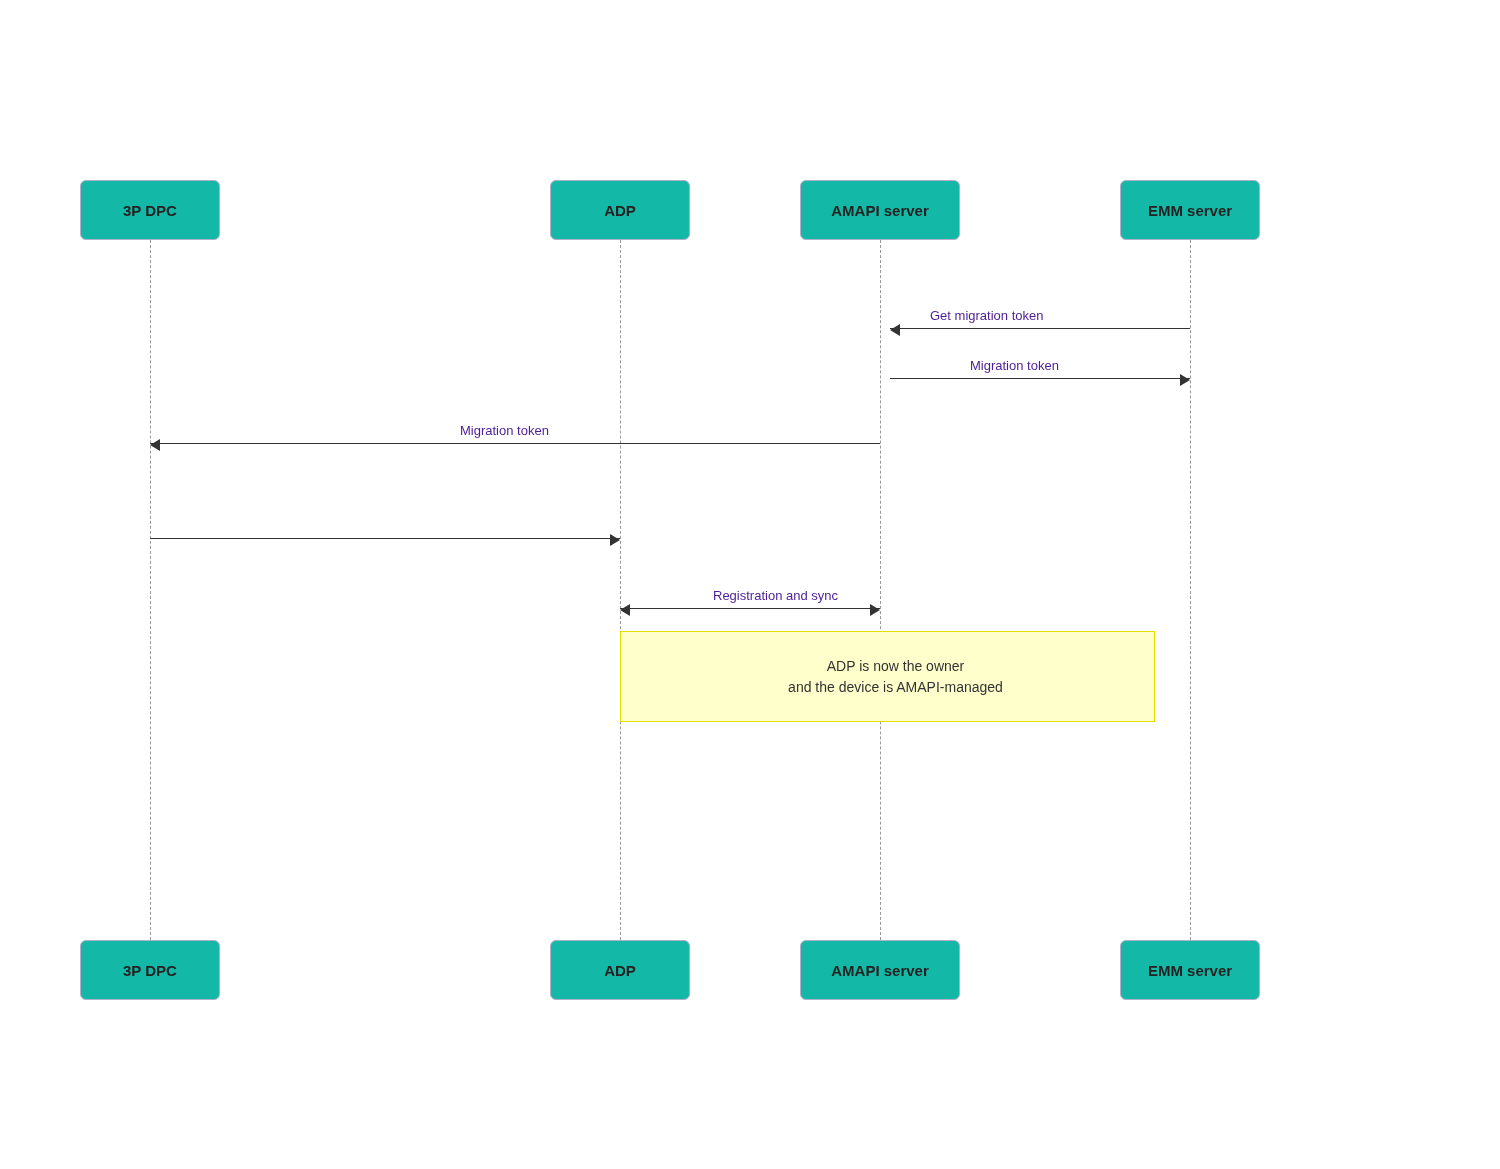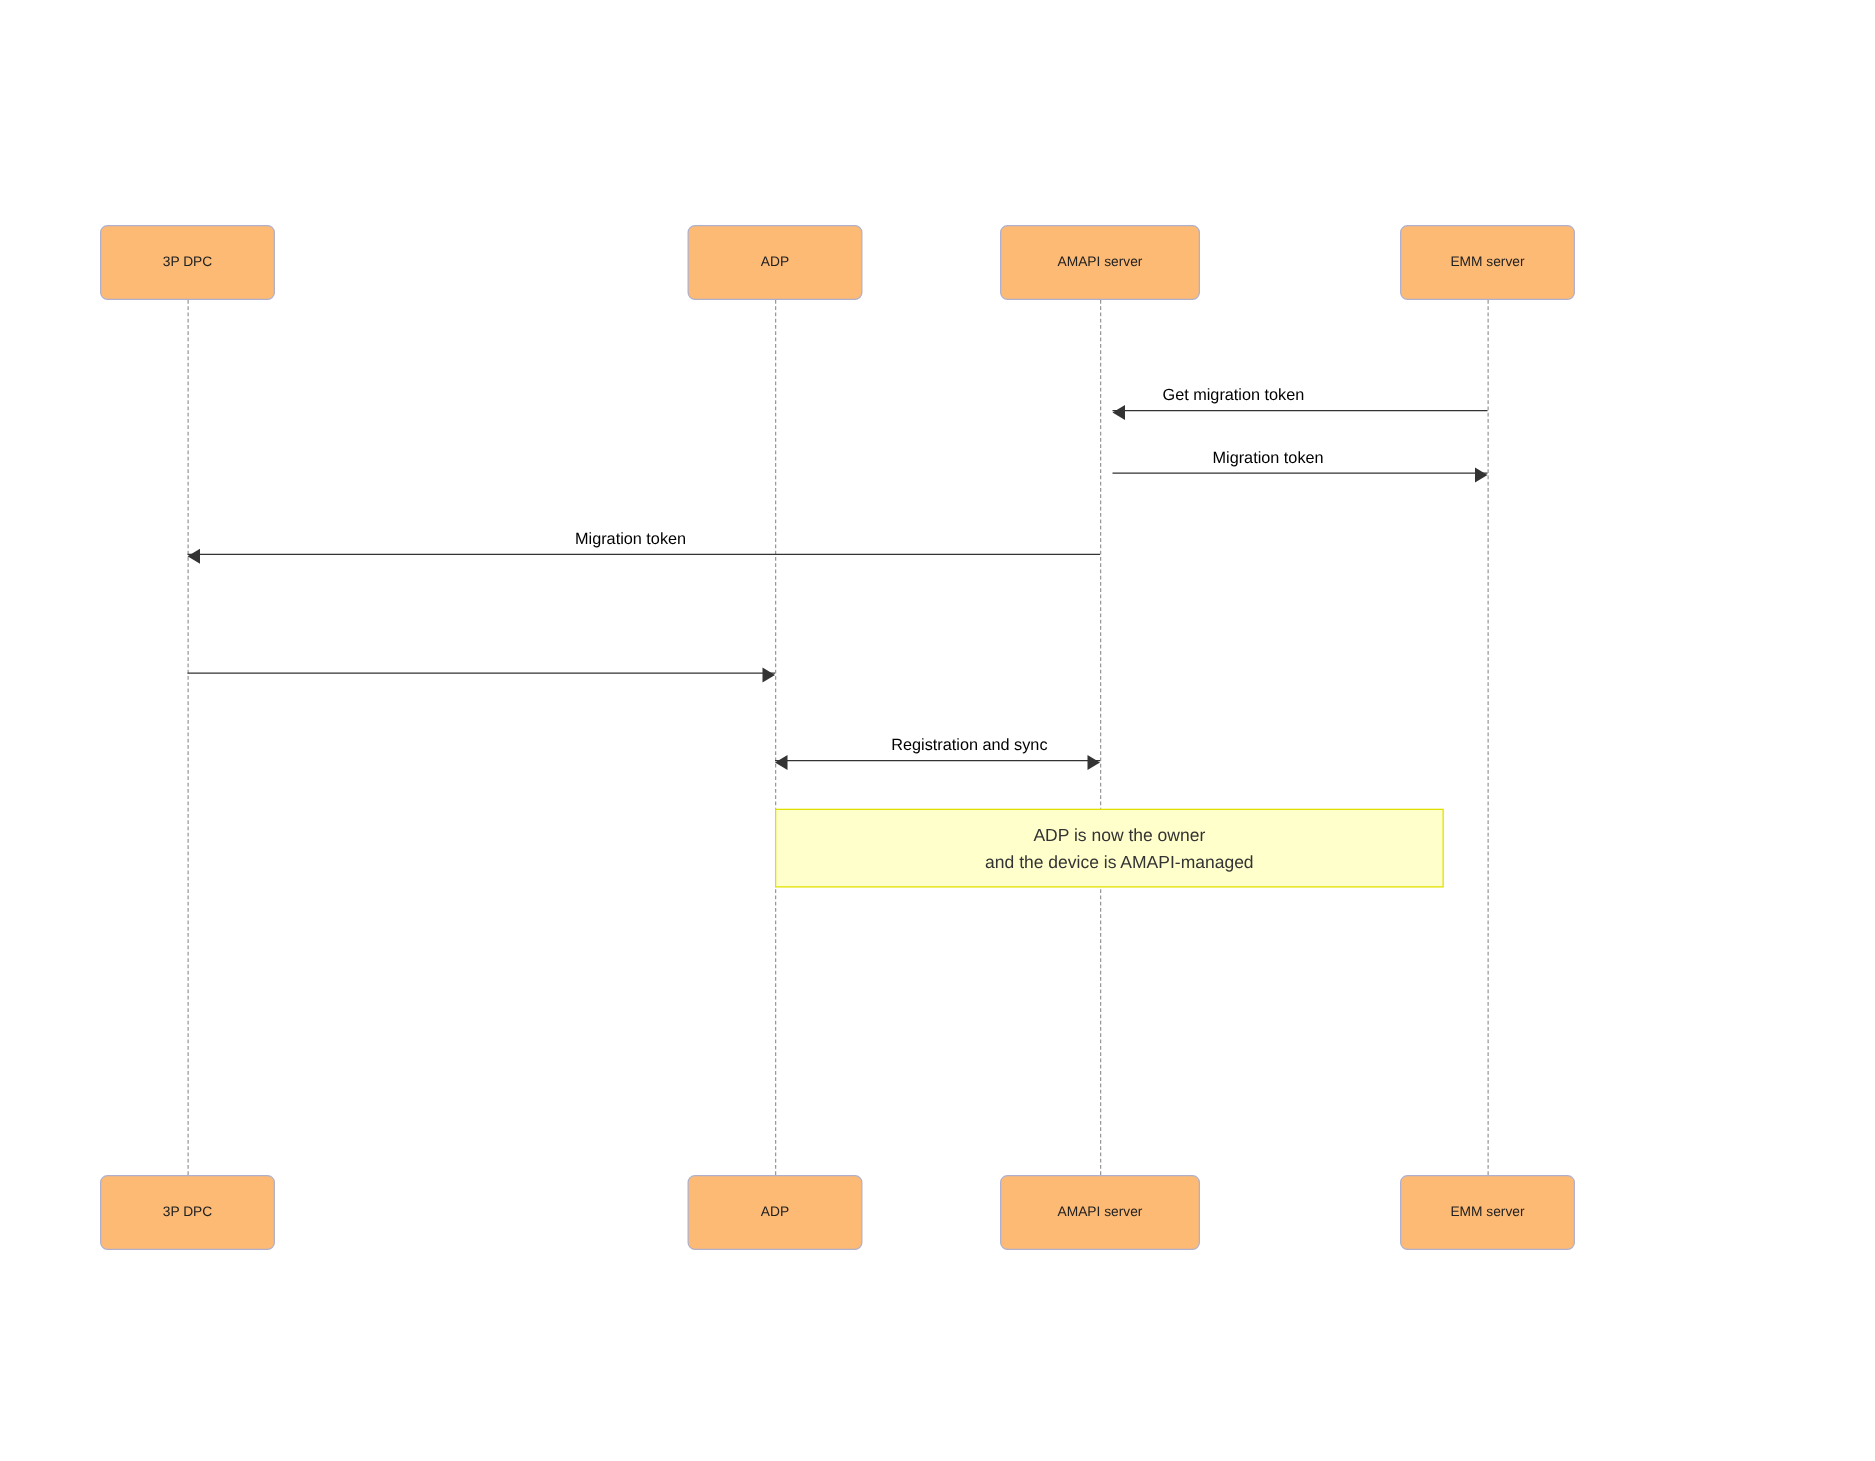--- a/index.html
+++ b/index.html
@@ -16,28 +16,28 @@
       position: absolute;
       top: 180px;
       left: 30px;
       width: 1440px;
       height: 820px;
     }
 
     
     .actor-box {
       position: absolute;
-      background: #fdba74;
+      background: #14b8a6;
       border: 1px solid #b0b0cc;
       border-radius: 6px;
       display: flex;
       align-items: center;
       justify-content: center;
-      font-size: 11px;
-      font-weight: 400;
+      font-size: 15px;
+      font-weight: 700;
       color: #222;
       width: 140px;
       height: 60px;
     }
 
     
     .lifeline {
       position: absolute;
       border-left: 1.5px dashed #999;
       top: 60px;
@@ -47,21 +47,21 @@
     
     .arrow-line {
       position: absolute;
       height: 0;
       border-top: 1.5px solid #333;
     }
 
     .arrow-label {
       position: absolute;
       font-size: 13px;
-      color: #000000;
+      color: #4c1d95;
       white-space: nowrap;
     }
 
     
     .arrowhead-left {
       position: absolute;
       width: 0;
       height: 0;
       border-top: 6px solid transparent;
       border-bottom: 6px solid transparent;
@@ -153,21 +153,21 @@
   <div style="position:absolute; top:428px; left:590px; width:260px; height:2px;">
     <div class="arrow-line" style="position:relative; width:100%; border-top:1.5px solid #333;">
       <div class="arrowhead-left" style="position:absolute; left:0; top:-5px;"></div>
       <div class="arrowhead-right" style="position:absolute; right:0; top:-5px;"></div>
     </div>
   </div>
   <div class="arrow-label" style="top:408px; left:635px;margin-left:48px;">
     <span>Registration and sync</span>
   </div>
 
-  <div class="highlight-box" style="left:590px; top:467px; width:535px; height:63px;padding-left:16px;">
+  <div class="highlight-box" style="left:590px; top:451px; width:535px; height:91px;padding-left:16px;">
     <div>
       <div>ADP is now the owner</div>
       <div>and the device is AMAPI-managed</div>
     </div>
   </div>
 
   <div class="actor-box" style="left:50px; top:760px;">
     <span>3P DPC</span>
   </div>
   <div class="actor-box" style="left:520px; top:760px;">

